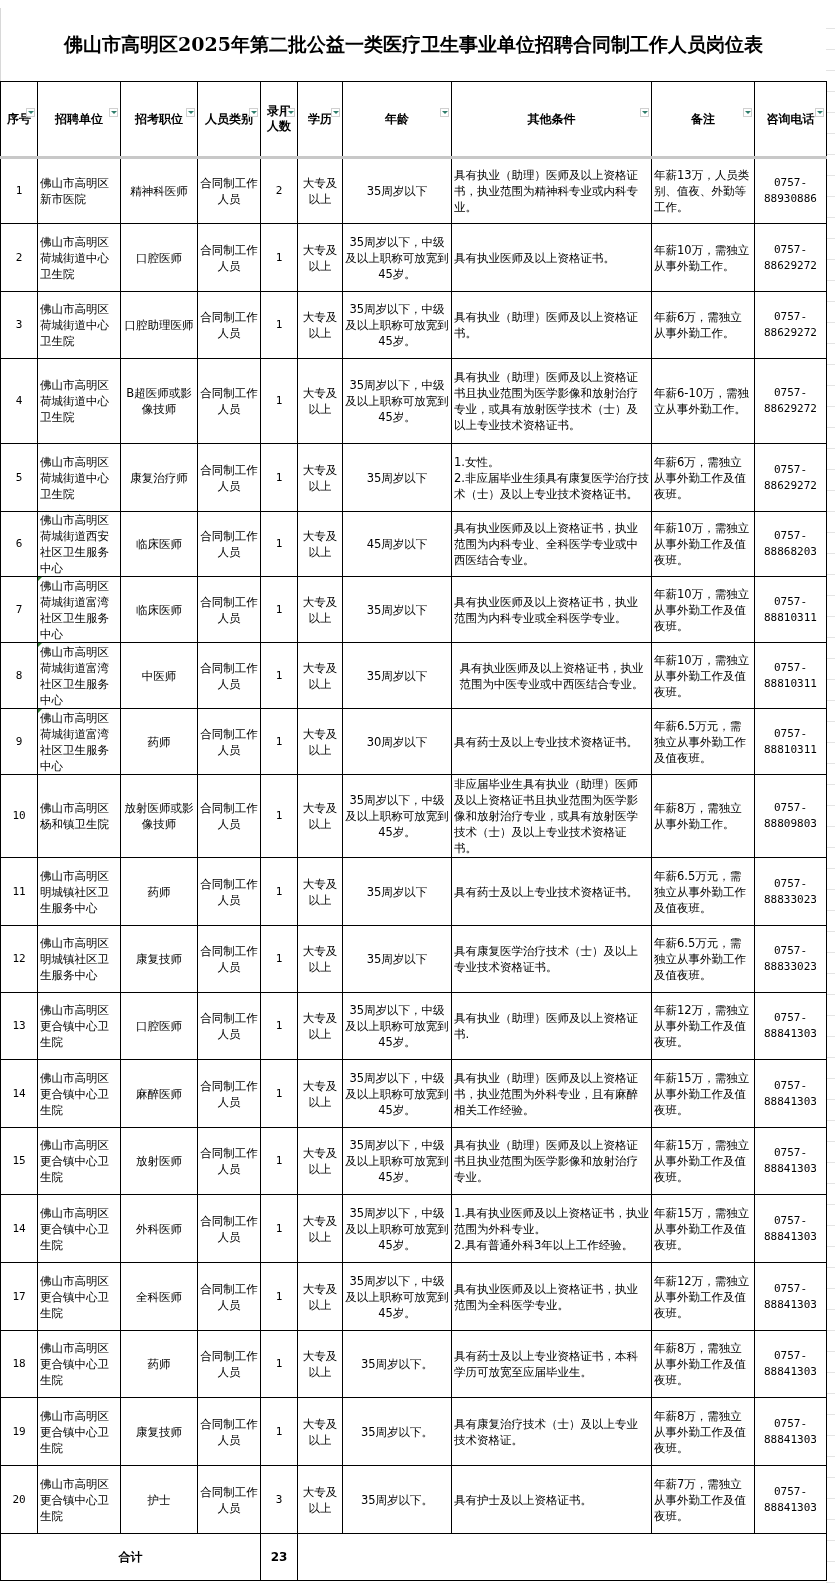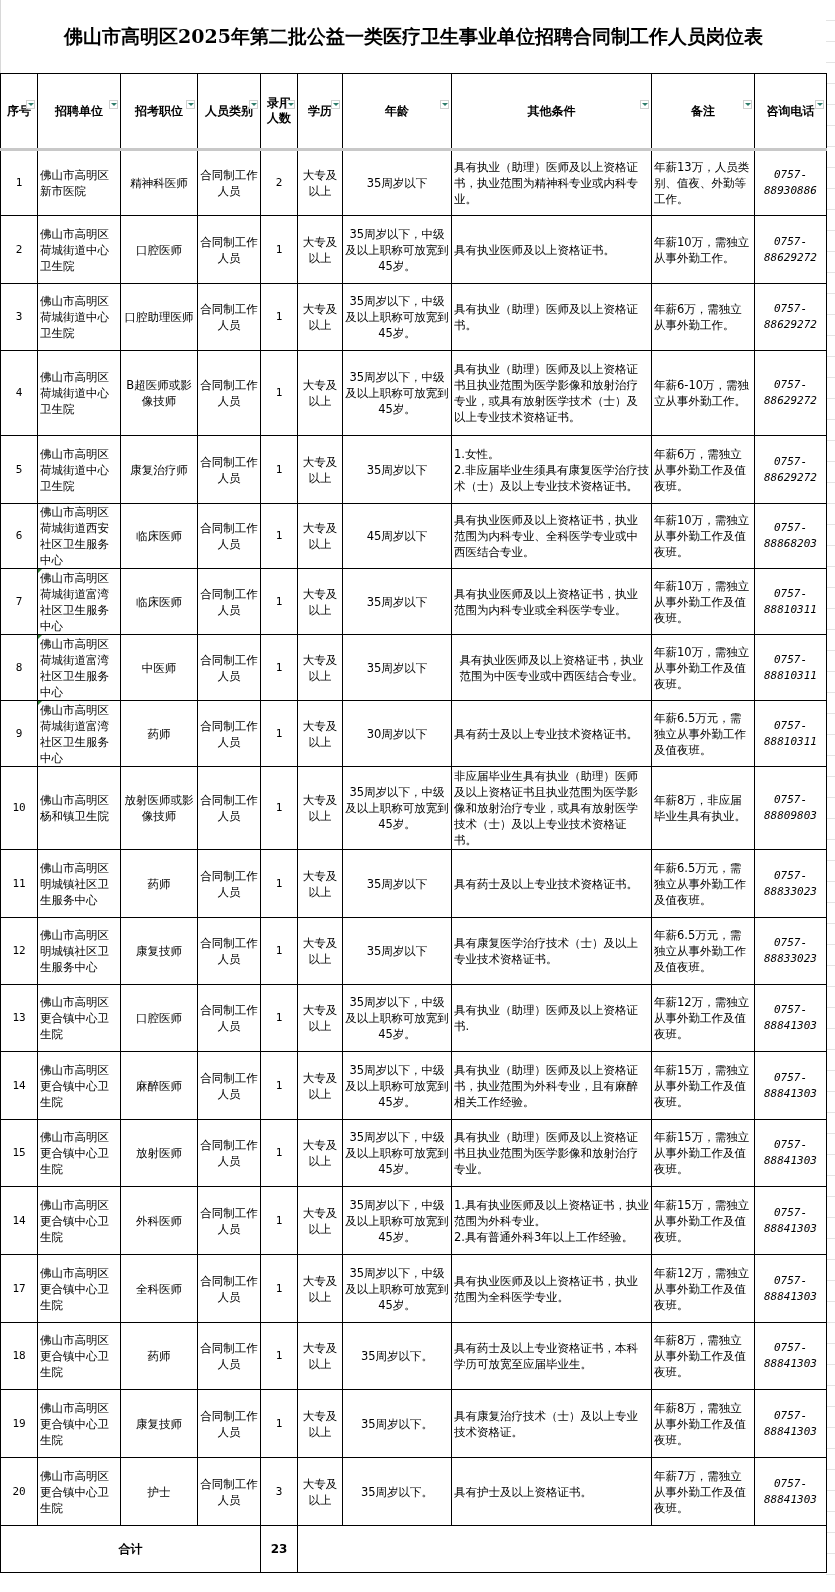--- a/index.html
+++ b/index.html
@@ -1,18 +1,18 @@
 <!DOCTYPE html>
 <html><head>
 <meta charset="utf-8">
 <style>
   html, body { margin: 0; padding: 0; background: #ffffff; }
   body { width: 835px; height: 1592px; position: relative; overflow: hidden;
          font-family: "DejaVu Sans", "Liberation Sans", sans-serif; color: #000; }
-  .sheet { position: absolute; left: 0; top: 0; width: 835px; height: 1176px; }
+  .sheet { position: absolute; left: 0; top: 8px; width: 835px; height: 1176px; }
   .gridbg { position: absolute; left: 826px; top: 0; width: 9px; height: 1592px;
             background: repeating-linear-gradient(to bottom, #fff 0, #fff 20px, #e4e4e4 20px, #e4e4e4 21px); }
   .title-row { position: absolute; left: 0; top: 0; width: 826px; height: 73px;
                border-left: 1px solid #d8d8d8; box-sizing: border-box;
                display: flex; align-items: center; justify-content: center; }
   .title { font-family: "DejaVu Serif", "Liberation Serif", serif; font-weight: bold;
            font-size: 19px; letter-spacing: 0px; }
   table { position: absolute; left: 0; top: 73px; border-collapse: collapse;
           table-layout: fixed; width: 826px; }
   th, td { border: 1px solid #000; padding: 0 2px; font-size: 11.5px; line-height: 16px;
@@ -21,21 +21,21 @@
        border-bottom: 3px solid #c8c8c8; }
   th .lbl { display: inline-block; }
   th .filter { position: absolute; top: 26px; right: 2px; width: 9px; height: 9px;
                border: 1px solid #d0d0d0; background: #fff; box-sizing: border-box;
                display: flex; align-items: center; justify-content: center; }
   th .filter::after { content: ""; width: 0; height: 0; border-left: 3px solid transparent;
                border-right: 3px solid transparent; border-top: 3px solid #2e7d6b; }
   td.c { text-align: center; }
   td.l { text-align: left; }
   td.seq { font-family: "DejaVu Sans Mono", "Liberation Mono", monospace; font-size: 11px; }
-  td.phone { font-family: "DejaVu Sans Mono", "Liberation Mono", monospace; font-size: 11px; line-height: 16px; font-style: italic; }
+  td.phone { font-family: "DejaVu Sans Mono", "Liberation Mono", monospace; font-size: 11px; line-height: 16px; }
   td.unit { position: relative; }
   td.unit .tri { position: absolute; top: 0; left: 0; width: 0; height: 0;
                  border-top: 4px solid #2e7d32; border-right: 4px solid transparent; }
   tr.total td { height: 46px; font-weight: bold; font-size: 12px; }
 </style>
 </head>
 <body>
 
 <div class="sheet">
   <div class="gridbg"></div>
@@ -192,21 +192,21 @@
 
   <tr style="height: 83px;">
     <td class="c seq">10</td>
     <td class="l unit">佛山市高明区杨和镇卫生院</td>
     <td class="c">放射医师或影像技师</td>
     <td class="c">合同制工作人员</td>
     <td class="c seq">1</td>
     <td class="c">大专及以上</td>
     <td class="c">35周岁以下，中级及以上职称可放宽到45岁。</td>
     <td class="l" style="white-space:pre-line;">非应届毕业生具有执业（助理）医师及以上资格证书且执业范围为医学影像和放射治疗专业，或具有放射医学技术（士）及以上专业技术资格证书。</td>
-    <td class="l">年薪8万，非应届毕业生具有执业。</td>
+    <td class="l">年薪8万，需独立从事外勤工作。</td>
     <td class="c phone">0757-88809803</td>
   </tr>
 
   <tr style="height: 68px;">
     <td class="c seq">11</td>
     <td class="l unit">佛山市高明区明城镇社区卫生服务中心</td>
     <td class="c">药师</td>
     <td class="c">合同制工作人员</td>
     <td class="c seq">1</td>
     <td class="c">大专及以上</td>

